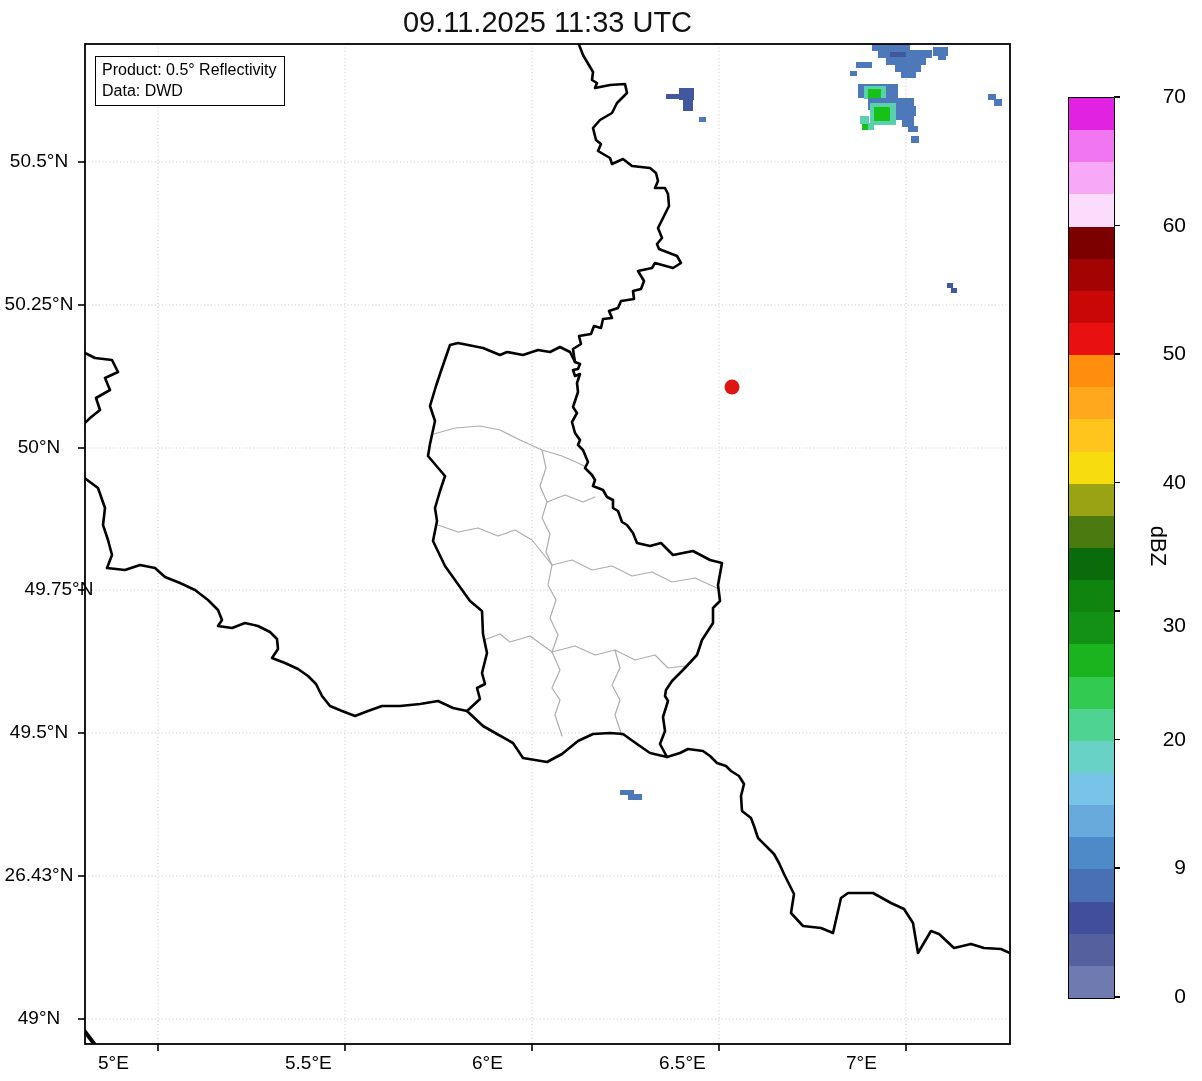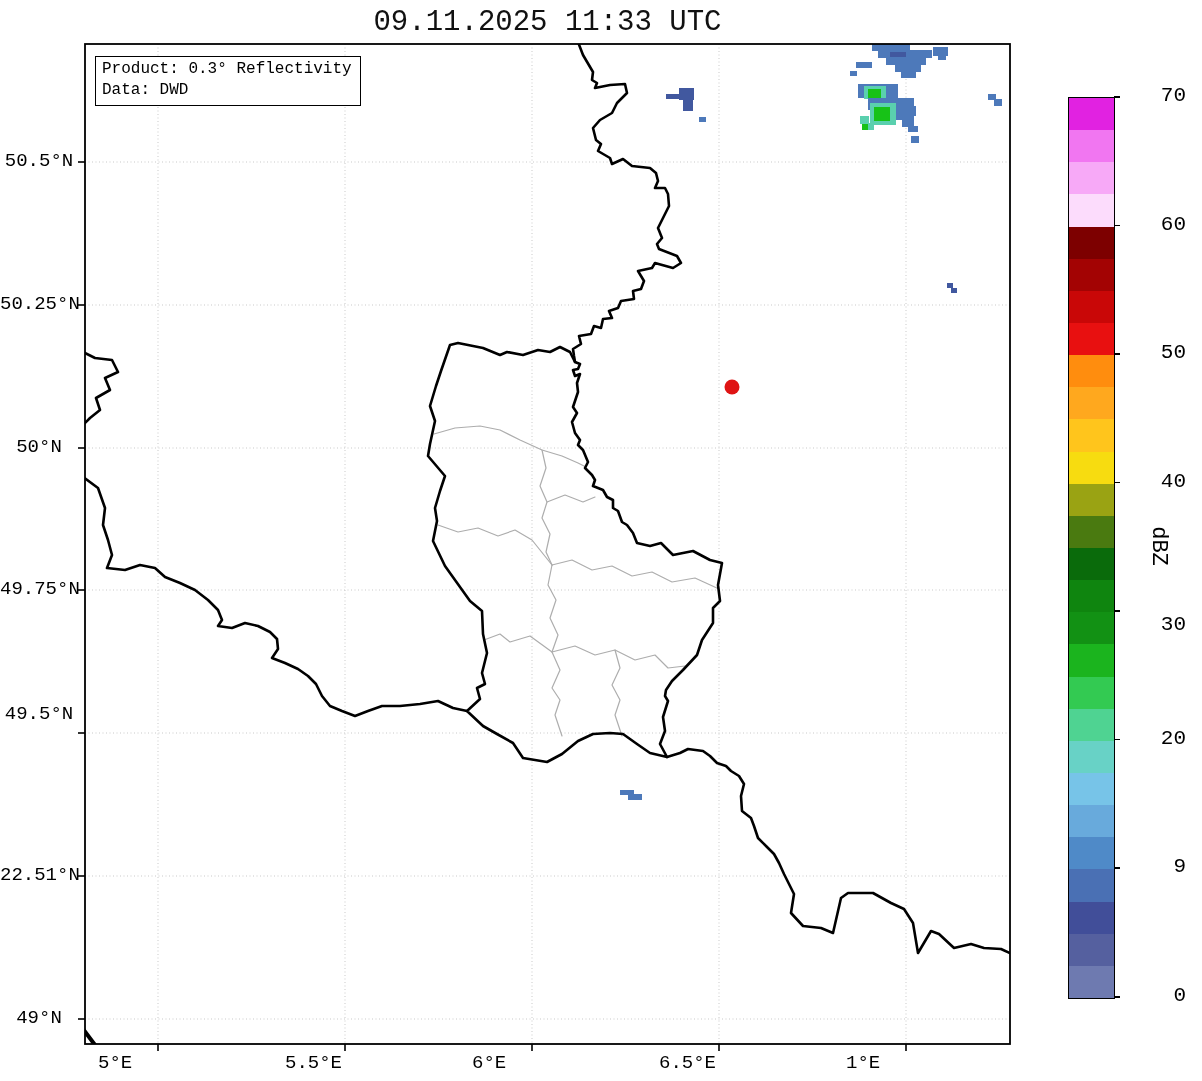--- a/index.html
+++ b/index.html
@@ -1,17 +1,17 @@
 <!DOCTYPE html>
 <html><head>
 <meta charset="utf-8">
 <style>
   html,body{margin:0;padding:0;background:#ffffff;}
   .page{position:relative;width:1202px;height:1081px;background:#ffffff;overflow:hidden;
-        font-family:Liberation Mono, monospace;color:#000;}
+        font-family:Liberation Sans, sans-serif;color:#000;}
   .fig-title{position:absolute;left:85px;top:6px;width:925px;text-align:center;
              font-size:29px;color:#111;white-space:nowrap;}
   .map-wrap{position:absolute;left:85px;top:44px;width:925px;height:1000px;}
   .map-wrap svg{position:absolute;left:0;top:0;overflow:visible;}
   .infobox{position:absolute;left:10px;top:12px;background:#ffffff;border:1.2px solid #000;
            padding:2px 8px 4px 6px;font-size:16px;line-height:21px;white-space:nowrap;}
   .xtick{position:absolute;top:1052px;width:120px;margin-left:-60px;
          font-size:19px;white-space:nowrap;}
   .ytick{position:absolute;left:0px;width:78px;margin-top:-12px;text-align:center;
          font-size:19px;white-space:nowrap;}
@@ -118,39 +118,39 @@
           <line x1="-7" y1="261" x2="0" y2="261"></line>
           <line x1="-7" y1="404" x2="0" y2="404"></line>
           <line x1="-7" y1="546" x2="0" y2="546"></line>
           <line x1="-7" y1="689" x2="0" y2="689"></line>
           <line x1="-7" y1="832" x2="0" y2="832"></line>
           <line x1="-7" y1="975" x2="0" y2="975"></line>
         </g>
         <rect x="0" y="0" width="925" height="1000" fill="none" stroke="#000000" stroke-width="1.8"></rect>
       </svg>
     <div class="infobox">
-      <div>Product: 0.3° Reflectivity</div>
+      <div>Product: 0.5° Reflectivity</div>
       <div>Data: DWD</div>
     </div>
   </div>
 
   <div>
       <div class="xtick" style="left: 158px;">5°E</div>
       <div class="xtick" style="left: 345px;">5.5°E</div>
       <div class="xtick" style="left: 532px;">6°E</div>
       <div class="xtick" style="left: 719px;">6.5°E</div>
-      <div class="xtick" style="left: 906px;">1°E</div>
+      <div class="xtick" style="left: 906px;">7°E</div>
     </div>
   <div>
       <div class="ytick" style="top: 162px;">50.5°N</div>
       <div class="ytick" style="top: 305px;">50.25°N</div>
       <div class="ytick" style="top: 448px;">50°N</div>
-      <div class="ytick" style="top: 590px;">49.75°N</div>
-      <div class="ytick" style="top: 715px;">49.5°N</div>
-      <div class="ytick" style="top: 876px;">22.51°N</div>
+      <div class="ytick" style="top: 590px; padding-left: 20px;">49.75°N</div>
+      <div class="ytick" style="top: 733px;">49.5°N</div>
+      <div class="ytick" style="top: 876px;">26.43°N</div>
       <div class="ytick" style="top: 1019px;">49°N</div>
     </div>
 
   <div class="colorbar">
       <div class="" style="background: rgb(110, 122, 176);"></div>
       <div class="" style="background: rgb(85, 96, 159);"></div>
       <div class="" style="background: rgb(65, 78, 153);"></div>
       <div class="" style="background: rgb(74, 112, 180);"></div>
       <div class="" style="background: rgb(79, 138, 200);"></div>
       <div class="" style="background: rgb(104, 170, 220);"></div>

